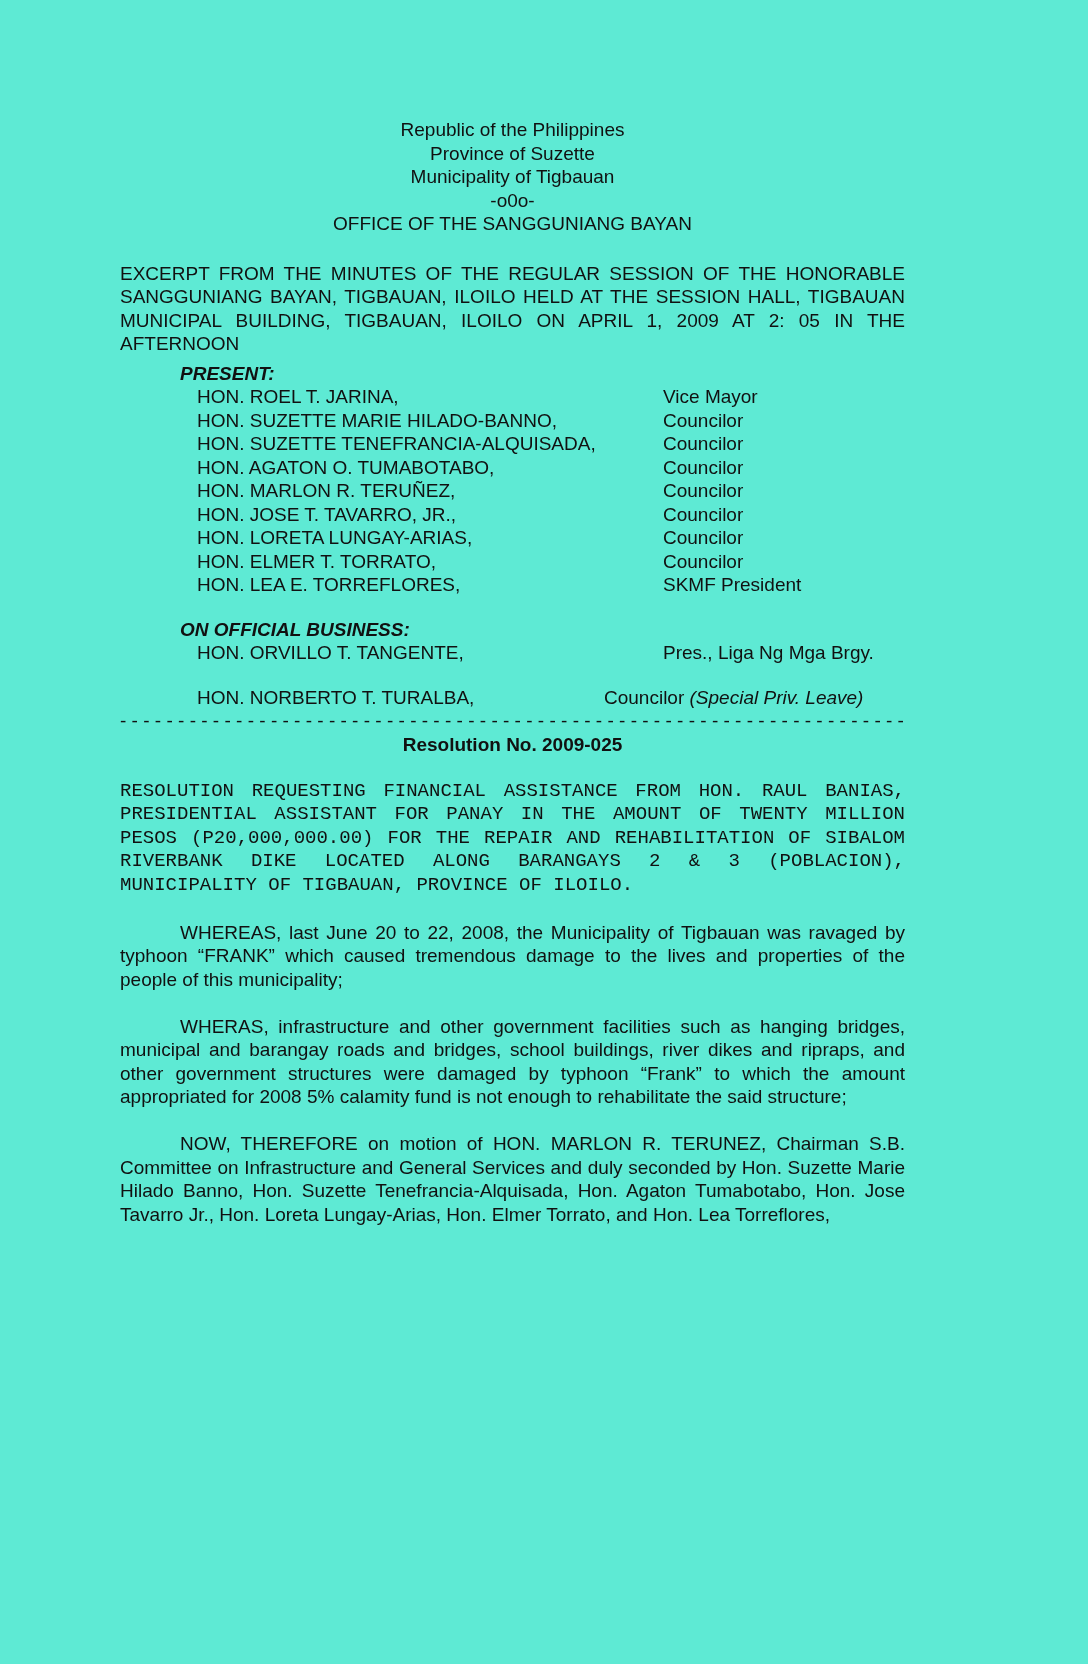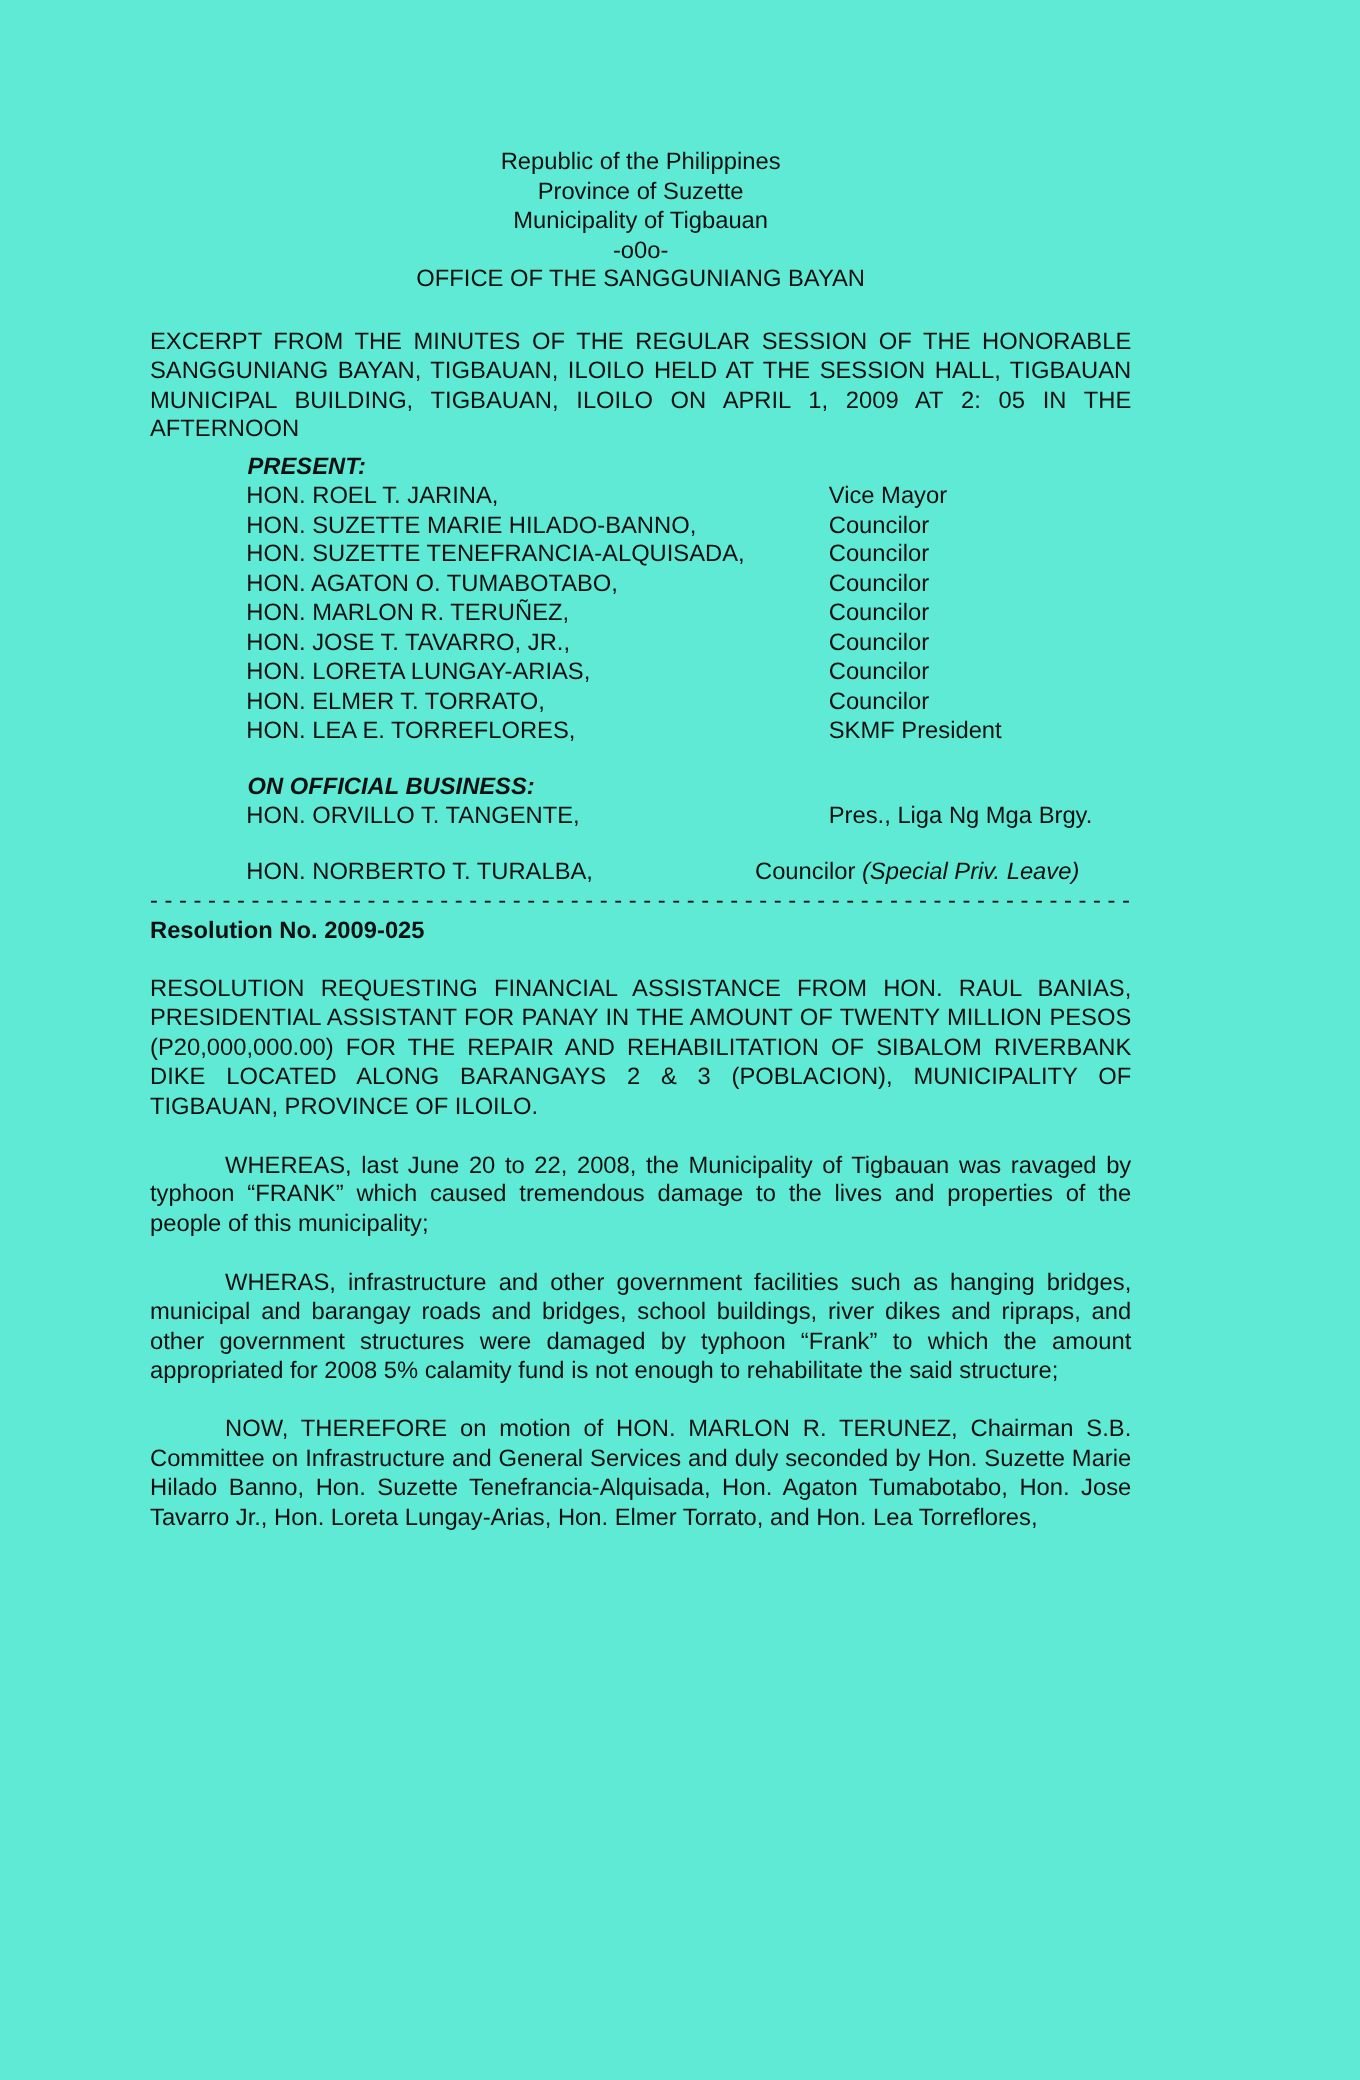--- a/index.html
+++ b/index.html
@@ -18,40 +18,41 @@
   }
   .header-block { text-align: center; }
   .header-line { white-space: nowrap; }
   .excerpt {
     margin-top: 26px;
     text-align: justify;
   }
   .section { }
   .section-label {
     margin-top: 6px;
-    margin-left: 78px;
+    margin-left: 60px;
     font-weight: bold;
     font-style: italic;
   }
   .section-gap { margin-top: 21px; }
   .member-row {
     display: flex;
     margin-left: 77px;
     align-items: flex-end;
   }
   .member-name { width: 466px; flex: none; }
   .member-row.absent-row .member-name { width: 407px; }
   .member-position { white-space: nowrap; }
   .member-note { font-style: italic; }
   .separator-line {
     white-space: nowrap;
     overflow: hidden;
     width: 100%;
   }
   .resolution-number {
+    text-align: center;
     font-weight: bold;
   }
   .resolution-title {
     margin-top: 15px;
     text-align: justify;
   }
   .body-para {
     margin-top: 23.5px;
     text-align: justify;
     text-indent: 60px;
@@ -124,19 +125,19 @@
     <div class="member-row absent-row">
       <span class="member-name">HON. NORBERTO T. TURALBA,</span>
       <span class="member-position"><span>Councilor</span> <span class="member-note">(Special Priv. Leave)</span></span>
     </div>
   </div>
 
   <div class="separator-line">- - - - - - - - - - - - - - - - - - - - - - - - - - - - - - - - - - - - - - - - - - - - - - - - - - - - - - - - - - - - - - - - - - - - - - -</div>
 
   <div class="resolution-number">Resolution No. 2009-025</div>
 
-  <div class="resolution-title body-para" style="text-indent:0;">RESOLUTION REQUESTING FINANCIAL ASSISTANCE FROM HON. RAUL BANIAS, PRESIDENTIAL ASSISTANT FOR PANAY IN THE AMOUNT OF TWENTY MILLION PESOS (P20,000,000.00) FOR THE REPAIR AND REHABILITATION OF SIBALOM RIVERBANK DIKE LOCATED ALONG BARANGAYS 2 &amp; 3 (POBLACION), MUNICIPALITY OF TIGBAUAN, PROVINCE OF ILOILO.</div>
+  <div class="resolution-title body-para" style="text-indent:0;font-family:Liberation Mono, monospace;">RESOLUTION REQUESTING FINANCIAL ASSISTANCE FROM HON. RAUL BANIAS, PRESIDENTIAL ASSISTANT FOR PANAY IN THE AMOUNT OF TWENTY MILLION PESOS (P20,000,000.00) FOR THE REPAIR AND REHABILITATION OF SIBALOM RIVERBANK DIKE LOCATED ALONG BARANGAYS 2 &amp; 3 (POBLACION), MUNICIPALITY OF TIGBAUAN, PROVINCE OF ILOILO.</div>
 
   <div class="body-para">WHEREAS, last June 20 to 22, 2008, the Municipality of Tigbauan was ravaged by typhoon “FRANK” which caused tremendous damage to the lives and properties of the people of this municipality;</div>
   <div class="body-para">WHERAS, infrastructure and other government facilities such as hanging bridges, municipal and barangay roads and bridges, school buildings, river dikes and ripraps, and other government structures were damaged by typhoon “Frank” to which the amount appropriated for 2008 5% calamity fund is not enough to rehabilitate the said structure;</div>
   <div class="body-para">NOW, THEREFORE on motion of HON. MARLON R. TERUNEZ, Chairman S.B. Committee on Infrastructure and General Services and duly seconded by Hon. Suzette Marie Hilado Banno, Hon. Suzette Tenefrancia-Alquisada, Hon. Agaton Tumabotabo, Hon. Jose Tavarro Jr., Hon. Loreta Lungay-Arias, Hon. Elmer Torrato, and Hon. Lea Torreflores,</div>
 
 </div>
 
 </body></html>

